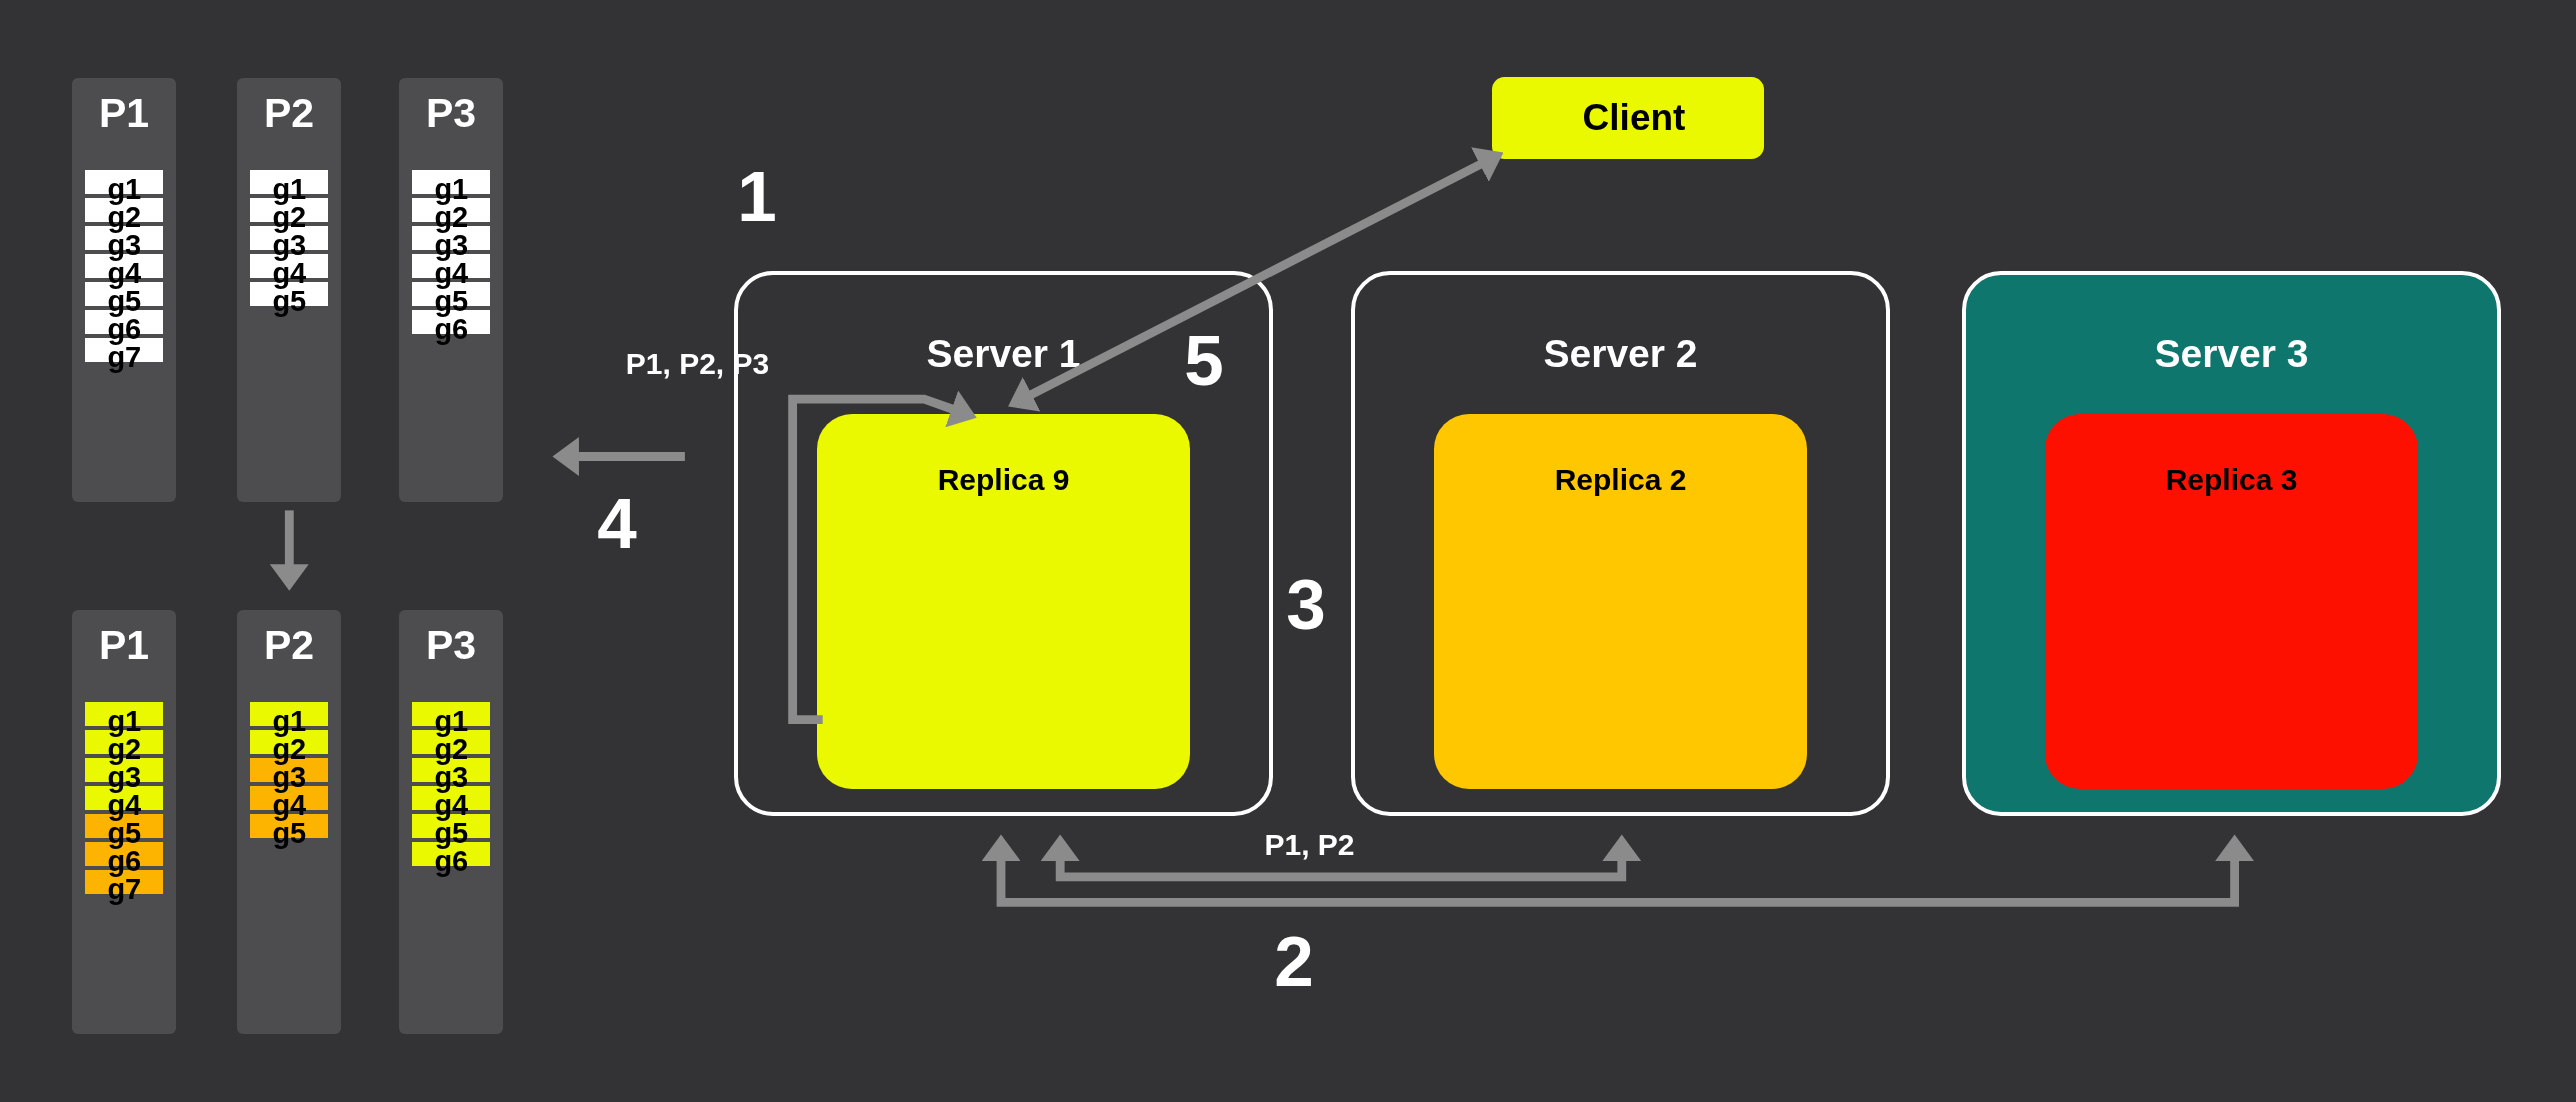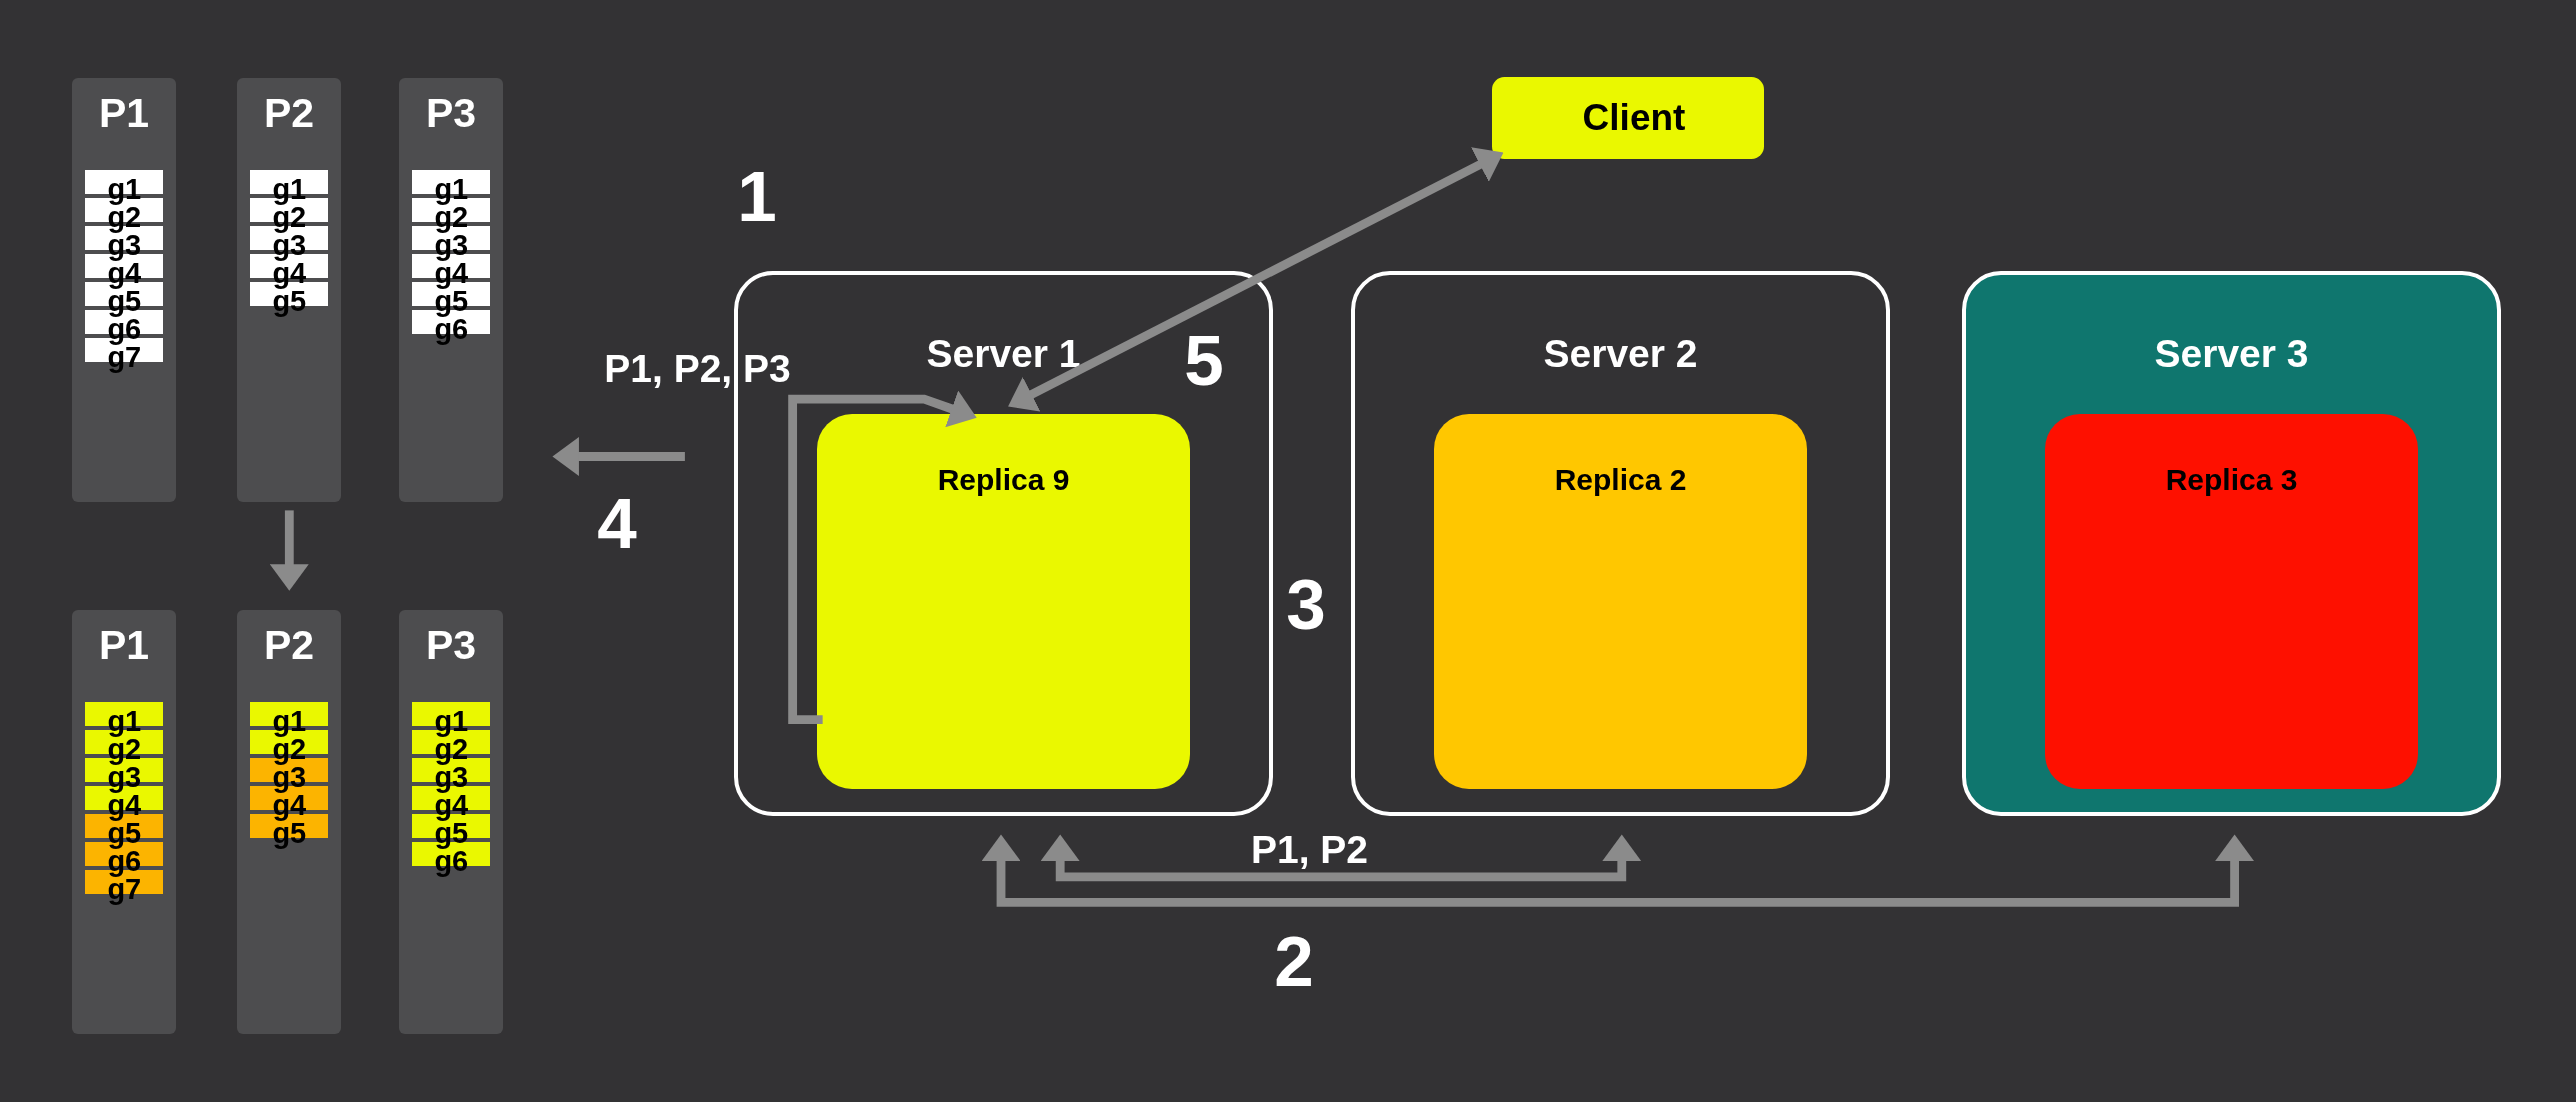--- a/index.html
+++ b/index.html
@@ -21,21 +21,21 @@
   .replica-label{display:block;color:#000;font-weight:700;font-size:30px;text-align:center;margin-top:49px;}
 
   
   .client{position:absolute;left:1492px;top:77px;width:260px;height:82px;border-radius:12.4px;
           display:flex;align-items:center;justify-content:center;padding-left:12px;}
   .client-label{color:#000;font-weight:700;font-size:37px;}
 
   
   .bignum{position:absolute;color:#fff;font-weight:700;font-size:71px;width:80px;
           text-align:center;line-height:1;}
-  .note{position:absolute;color:#fff;font-weight:700;font-size:39px;white-space:nowrap;text-align:center;}
+  .note{position:absolute;color:#fff;font-weight:700;font-size:30px;white-space:nowrap;text-align:center;}
   .query{position:absolute;color:#fff;font-weight:700;font-size:32px;white-space:nowrap;}
 
   
   svg.arrows{position:absolute;left:0;top:0;pointer-events:none;}
   .arrow{stroke:var(--c-arrow_gray,#8b8b8b);stroke-width:10;fill:none;}
   .arrowfill{fill:var(--c-arrow_gray,#8b8b8b);}
 </style>
 </head>
 <body>
 

